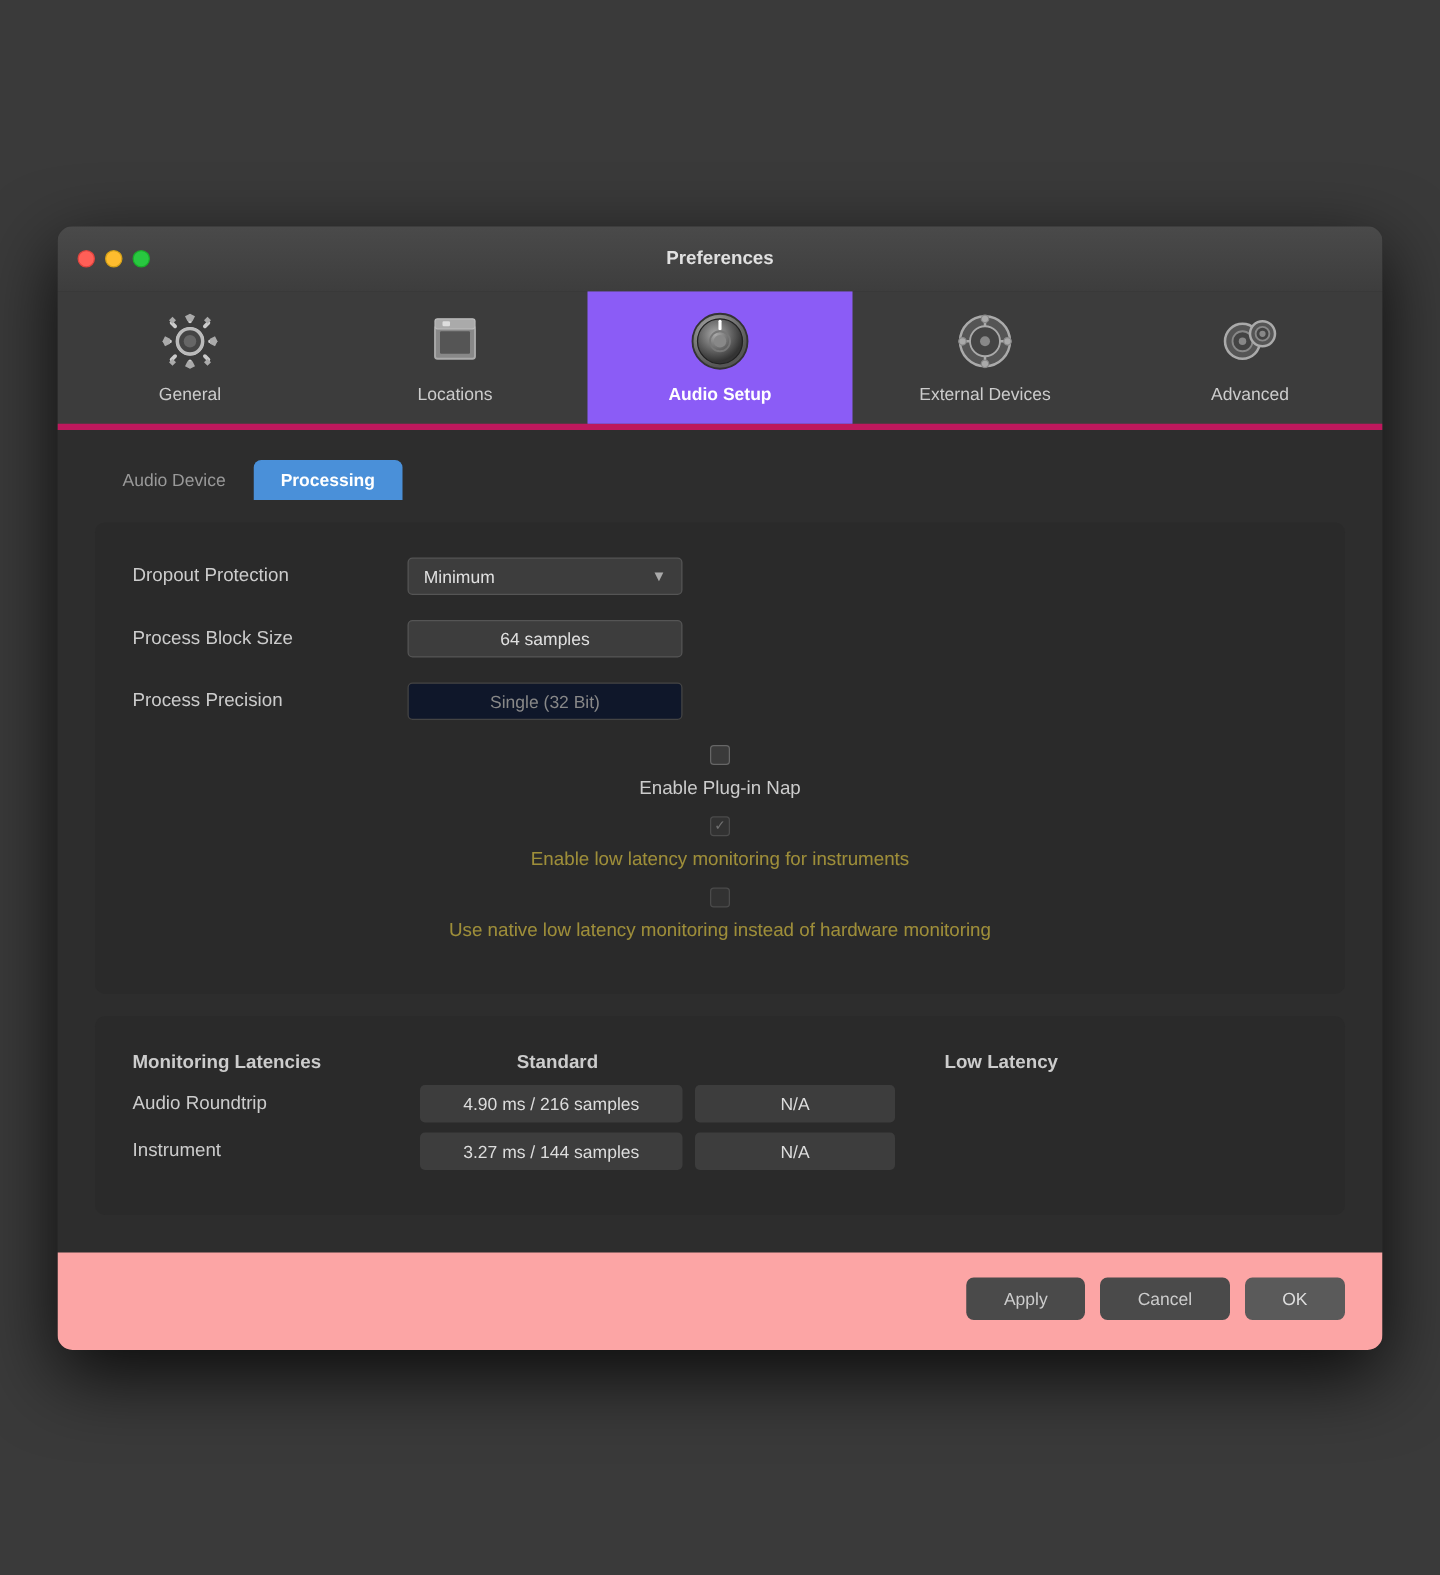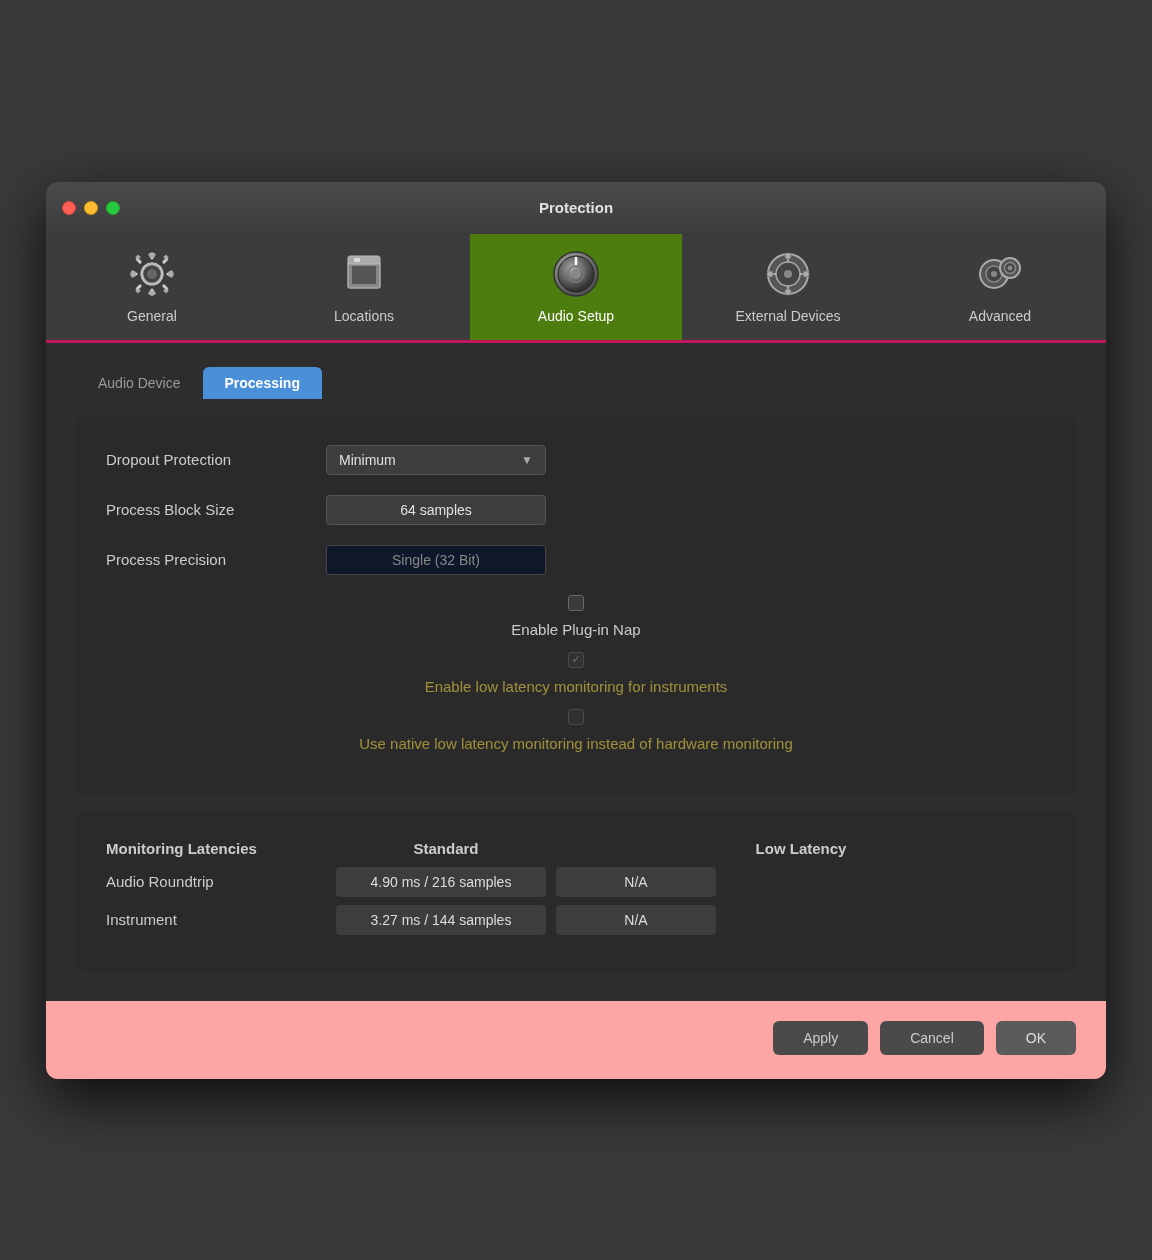--- a/index.html
+++ b/index.html
@@ -44,39 +44,39 @@
       left: 50%;
       transform: translateX(-50%);
       color: #e0e0e0;
       font-size: 15px;
       font-weight: 600;
     }
     .toolbar {
       background: #3c3c3c;
       display: flex;
       padding: 0;
-      border-bottom: 3px solid #be185d;
+      border-bottom: 5px solid #be185d;
     }
     .toolbar-item {
       flex: 1;
       display: flex;
       flex-direction: column;
       align-items: center;
       justify-content: center;
       padding: 14px 10px 16px;
       cursor: pointer;
       color: #cccccc;
       font-size: 14px;
       font-weight: 500;
       gap: 8px;
     }
     .toolbar-item.active {
-      background: #4d7c0f;
+      background: #8b5cf6;
       color: #ffffff;
-      font-weight: 400;
+      font-weight: 700;
     }
     .toolbar-icon {
       width: 52px;
       height: 52px;
       display: flex;
       align-items: center;
       justify-content: center;
     }
     .content {
       padding: 24px 30px 30px;
@@ -254,21 +254,21 @@
 <body>
 
 <div class="window">
 
   <div class="titlebar">
     <div class="traffic-lights">
       <div class="traffic-light tl-red"></div>
       <div class="traffic-light tl-yellow"></div>
       <div class="traffic-light tl-green"></div>
     </div>
-    <span class="titlebar-title">Protection</span>
+    <span class="titlebar-title">Preferences</span>
   </div>
 
   <div class="toolbar">
 
     <div class="toolbar-item">
       <div class="toolbar-icon gear-icon">
         <svg viewBox="0 0 52 52" fill="none" xmlns="http://www.w3.org/2000/svg">
           <circle cx="26" cy="26" r="10" stroke="#ccc" stroke-width="3" fill="none"></circle>
           <path d="M26 10 L26 6 M26 46 L26 42 M10 26 L6 26 M46 26 L42 26 M14.1 14.1 L11.3 11.3 M40.7 40.7 L37.9 37.9 M14.1 37.9 L11.3 40.7 M40.7 11.3 L37.9 14.1" stroke="#ccc" stroke-width="3" stroke-linecap="round"></path>
           <path d="M22 6 L24 10 L28 10 L30 6 L26 4 Z" fill="#aaa"></path>

